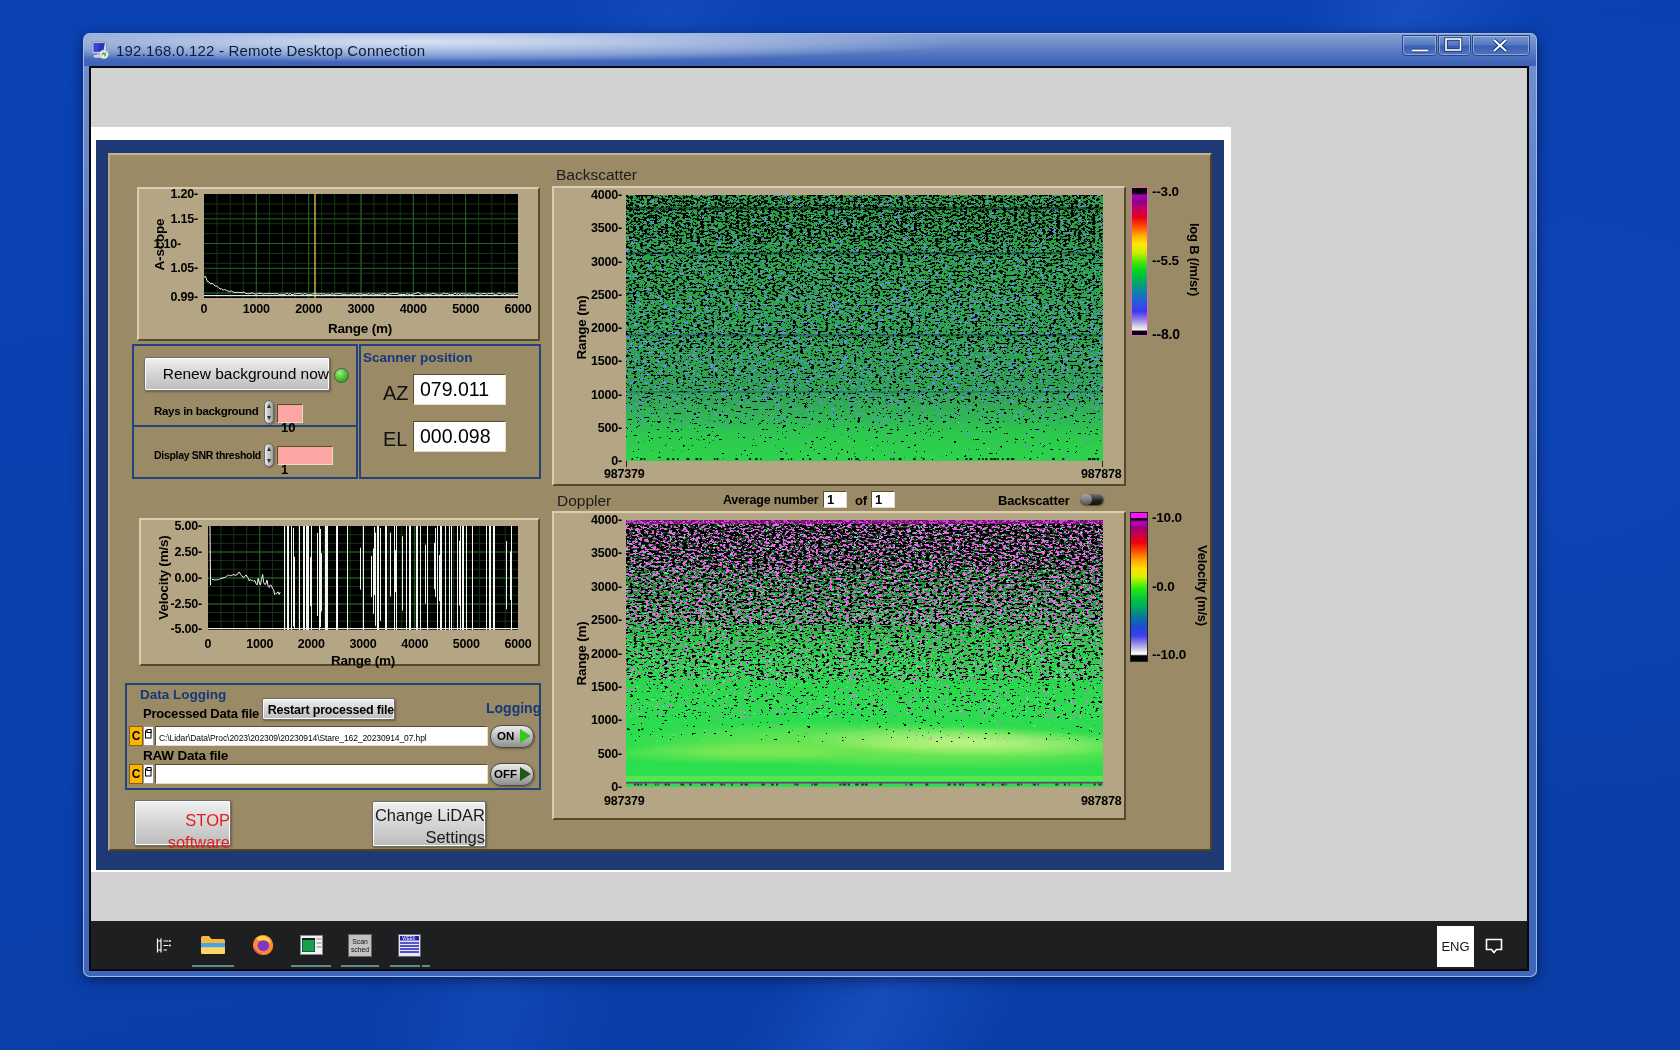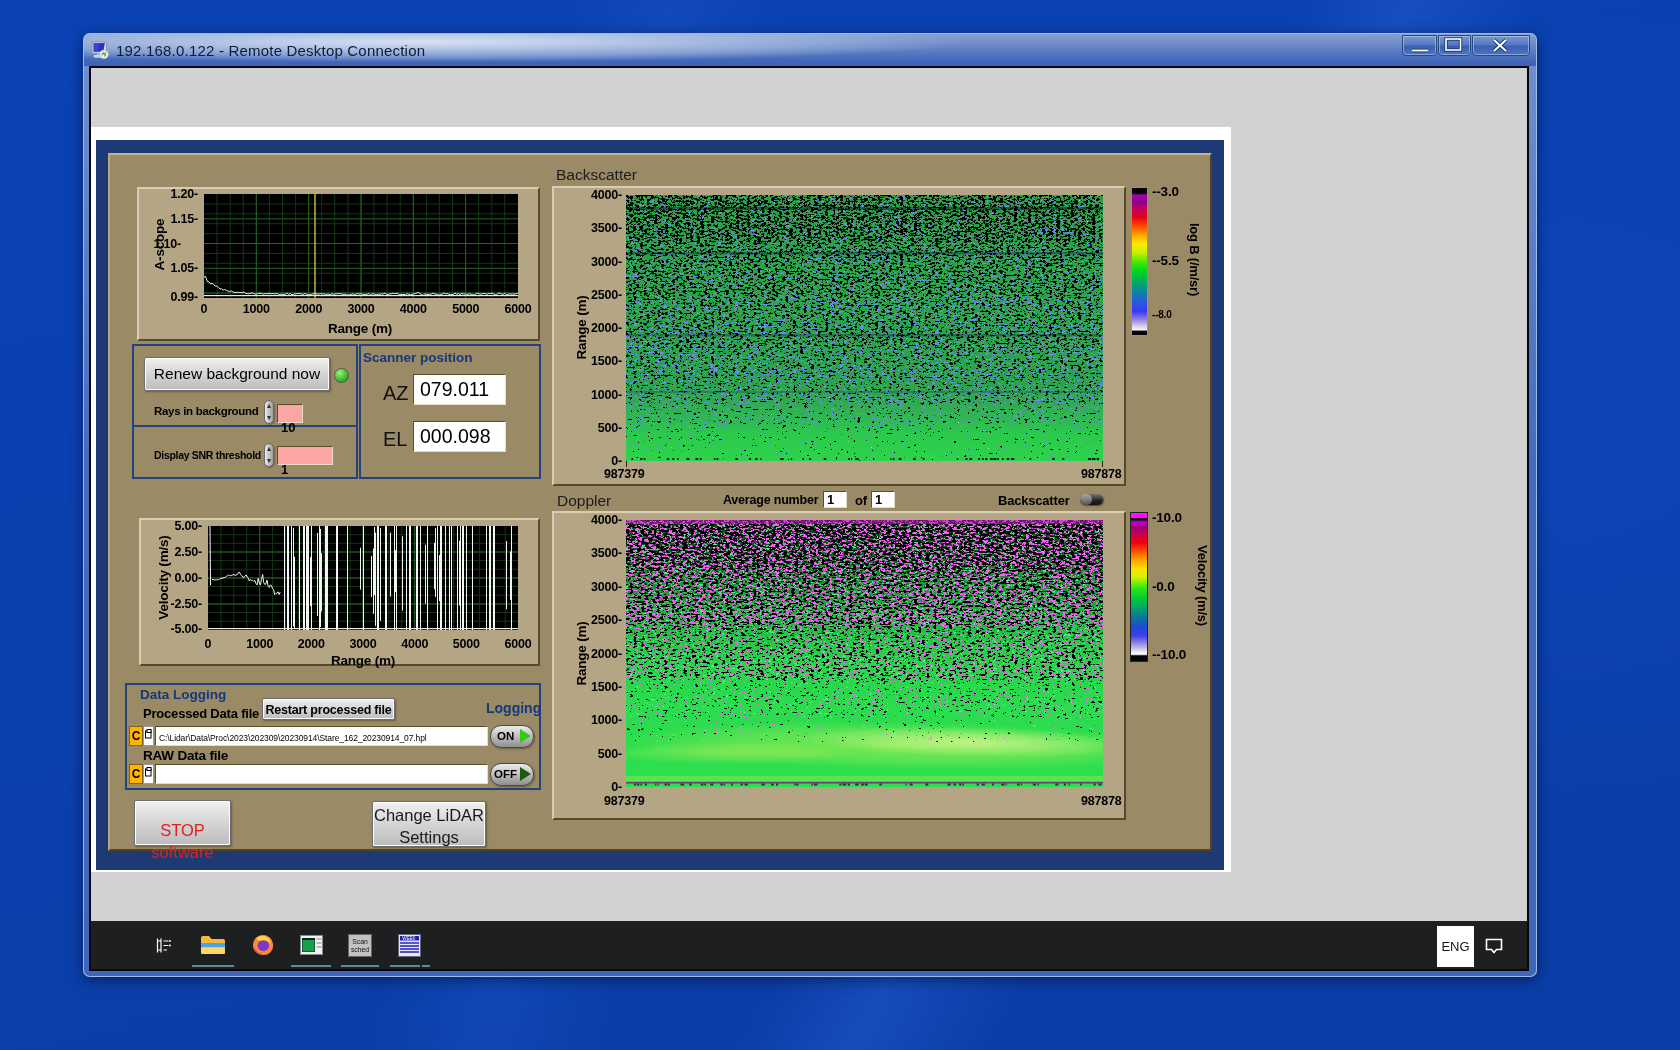--- a/index.html
+++ b/index.html
@@ -40,21 +40,21 @@
 .panel{position:absolute;background:#b4a584;
  border-top:2px solid #d9cdb2;border-left:2px solid #d9cdb2;border-right:2px solid #564a2c;border-bottom:2px solid #564a2c}
 .gbox{position:absolute;border:2px solid #24427c}
 .bl{position:absolute;font-weight:bold;font-size:13px;color:#000;white-space:nowrap;letter-spacing:-.2px}
 .nv{position:absolute;font-weight:bold;font-size:13.5px;color:#16387c;white-space:nowrap}
 .axis{position:absolute;font-weight:bold;font-size:12.5px;color:#000;white-space:nowrap;letter-spacing:-.2px}
 .rot{transform:rotate(-90deg);transform-origin:center}
 .rotcw{transform:rotate(90deg);transform-origin:center}
 .btn{position:absolute;background:linear-gradient(180deg,#f0f0f0,#d7d7d7 45%,#bcbcbc);
  border:1px solid #6e6e6e;border-radius:2px;box-shadow:0 0 0 1px #fdfdfd inset, 1px 1px 2px rgba(60,50,20,.5);
- color:#000;text-align:center}
+ color:#000;text-align:right}
 .field{position:absolute;background:#fff;border-top:1.5px solid #5a4c2e;border-left:1.5px solid #5a4c2e;
  border-bottom:1.5px solid #e8ddc4;border-right:1.5px solid #e8ddc4}
 .amber{position:absolute;background:#fca5a5;border-top:1.5px solid #5a4c2e;border-left:1.5px solid #5a4c2e;
  border-bottom:1.5px solid #e8ddc4;border-right:1.5px solid #e8ddc4;font-weight:bold;font-size:13px;padding:15px 0 0 3px}
 .spin{position:absolute;width:10px;height:24px;border-radius:5px;border:1px solid #6a6a6a;
  background:linear-gradient(90deg,#efefef,#c9c9c9 40%,#9f9f9f);box-shadow:1px 1px 1px rgba(60,50,20,.4)}
 .spin .u,.spin .d{position:absolute;left:0;width:10px;height:11px}
 .spin .u{top:0}.spin .d{bottom:0}
 .spin i{position:absolute;left:1.5px;width:0;height:0;border-left:2.5px solid transparent;border-right:2.5px solid transparent}
 .toggle{position:absolute;width:44px;height:23px;border-radius:11px;
@@ -387,21 +387,21 @@
           <div class="abs" style="left:516px;top:306px;width:1px;height:6px;background:#222"></div>
           <div class="abs" style="left:992px;top:306px;width:1px;height:6px;background:#222"></div>
           <div class="abs" style="left:516px;top:632px;width:1px;height:6px;background:#222"></div>
           <div class="abs" style="left:992px;top:632px;width:1px;height:6px;background:#222"></div>
           <div class="axis" style="left:494px;top:312px">987379</div>
           <div class="axis" style="left:971px;top:312px">987878</div>
           <div class="abs" style="left:1021px;top:32px;width:17px;height:149px;border:1px solid #e060c0;background:
 linear-gradient(180deg,#050505 0 3.5%,#b000b8 5%,#8a0090 9%,#c00060 14%,#e80018 20%,#ff5800 27%,#ffb400 33%,#ffe800 38%,#c8f000 44%,#50e800 50%,#00d820 56%,#00b058 63%,#0a88a0 70%,#2858e0 78%,#4038f0 84%,#8878e8 89%,#c8c0e0 93%,#f8f4f8 96.5%,#050505 97.5%)"></div>
           <div class="axis" style="left:1042px;top:29px;font-size:13.5px">‑-3.0</div>
           <div class="axis" style="left:1042px;top:98px;font-size:13.5px">‑-5.5</div>
-          <div class="axis" style="left:1042px;top:154px;font-size:10px">‑-8.0</div>
+          <div class="axis" style="left:1042px;top:171px;font-size:14px">‑-8.0</div>
           <div class="axis rotcw" style="left:1029px;top:97px;width:110px;text-align:center;font-size:13px">log B (/m/sr)</div>
           <div class="abs" style="left:447px;top:337px;font-size:15.5px;color:#1c1c1c">Doppler</div>
           <div class="bl" style="left:613px;top:338px;font-size:12.5px">Average number</div>
           <div class="field" style="left:713px;top:336px;width:24px;height:17px;font-weight:bold;font-size:13px;padding-left:3px">1</div>
           <div class="bl" style="left:745px;top:338px">of</div>
           <div class="field" style="left:761px;top:336px;width:24px;height:17px;font-weight:bold;font-size:13px;padding-left:3px">1</div>
           <div class="bl" style="left:888px;top:338px">Backscatter</div>
           <div class="abs" style="left:970px;top:339px;width:23px;height:11px;border-radius:6px;background:linear-gradient(180deg,#777,#222 60%,#111);box-shadow:1px 1px 1.5px rgba(40,30,10,.6)">
 <div class="abs" style="left:0px;top:0px;width:12px;height:11px;border-radius:6px;background:linear-gradient(180deg,#a8a8a8,#555)"></div>
           </div>
@@ -633,21 +633,21 @@
           <div class="abs" style="left:33px;top:609px;width:11px;height:20px;background:#fff;border:1px solid #999">
       <svg width="9" height="18" viewBox="0 0 9 18">
               <rect x="1.5" y="4" width="5.5" height="7" fill="none" stroke="#000" stroke-width="1"></rect>
               <rect x="3" y="2.5" width="4" height="3" fill="#fff" stroke="#000" stroke-width="1"></rect>
             </svg></div>
           <div class="field" style="left:45px;top:609px;width:333px;height:20px;font-size:8.5px;padding:6px 0 0 3px;letter-spacing:-.1px;white-space:nowrap;overflow:hidden"></div>
           <div class="toggle" style="left:380px;top:608px">
             <span style="position:absolute;left:3px;top:4px">OFF</span>
 <div class="arr" style="border-left:11px solid #1e5a14"></div>
           </div>
-          <div class="btn" style="left:24px;top:645px;width:97px;height:46px;font-size:16.5px;color:#e02020;line-height:22px;padding-top:18px">STOP<br>software</div>
+          <div class="btn" style="left:24px;top:645px;width:97px;height:46px;font-size:16.5px;color:#e02020;line-height:22px;padding-top:8px">STOP<br>software</div>
           <div class="btn" style="left:262px;top:646px;width:114px;height:46px;font-size:16.5px;color:#1a1a1a;line-height:22px;padding-top:2px">Change LiDAR<br>Settings</div>
    </div>
   </div>
 
   <div id="taskbar">
    <svg class="abs" style="left:64px;top:16px" width="17" height="17" viewBox="0 0 17 17">
      <g stroke="#fff" stroke-width="1.2" fill="none">
      <path d="M2.5 1.5 V15.5 M6 1.5 V15.5 M2.5 4 H6 M2.5 13 H6"></path>
      <path d="M8.5 4 H13.5 M8.5 8.5 H13.5 M8.5 13 H12"></path>
           </g>

